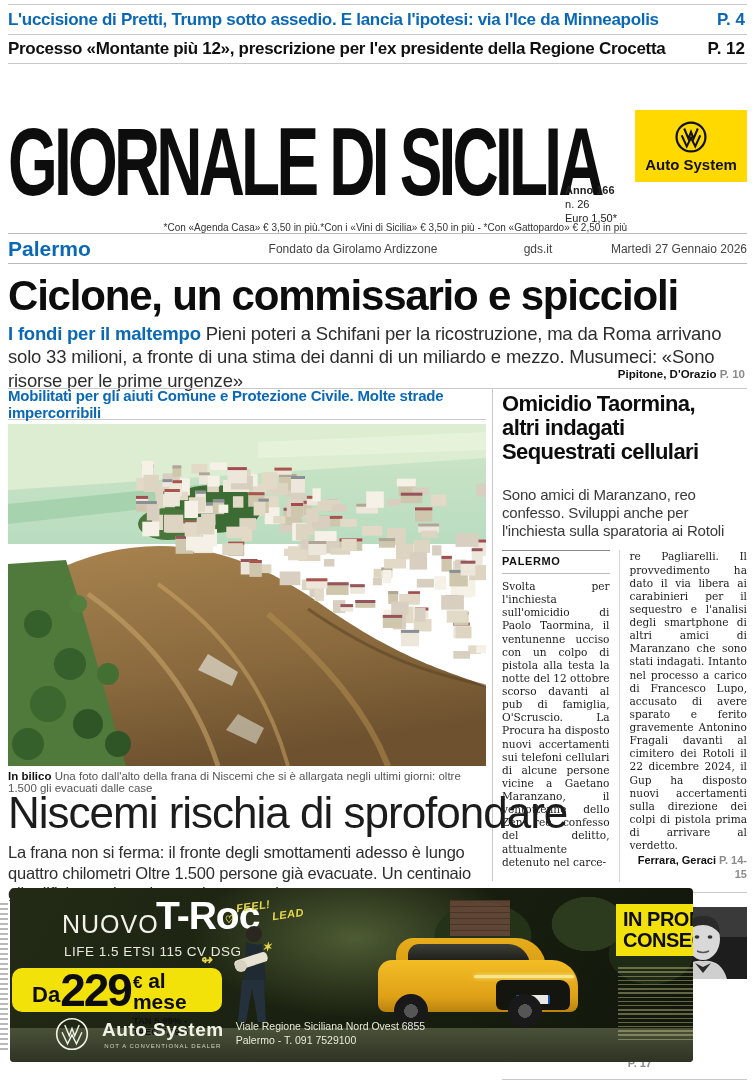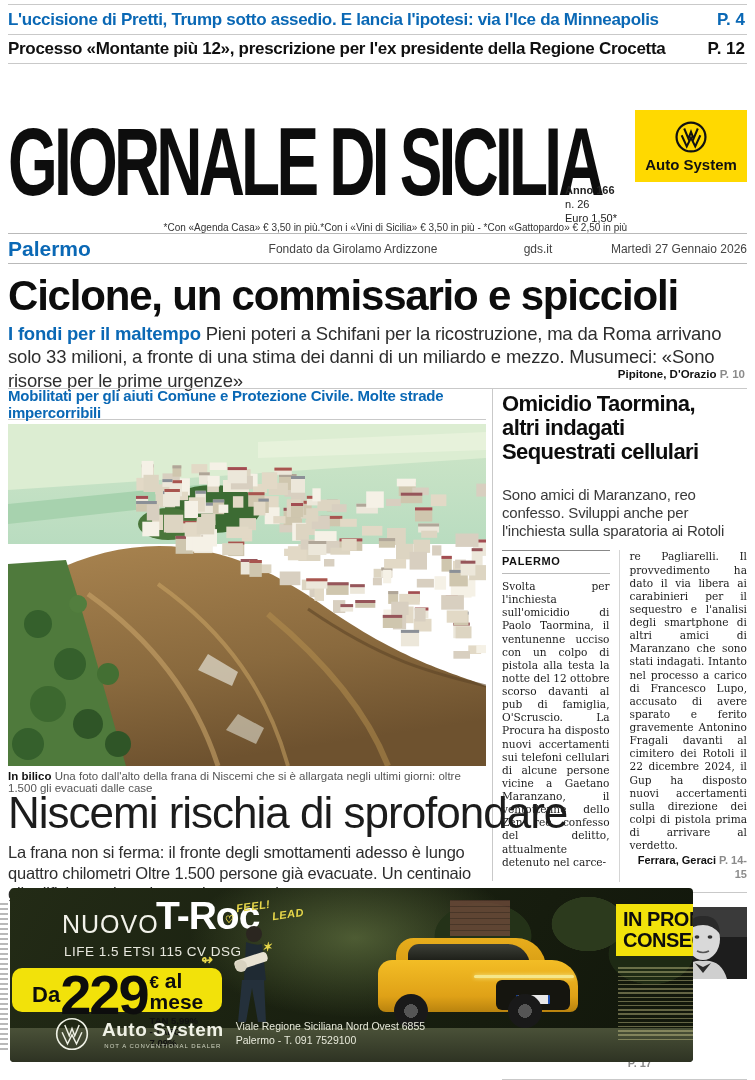--- a/index.html
+++ b/index.html
@@ -108,21 +108,21 @@
   .ad-brick{position:absolute;left:440px;top:12px;width:60px;height:36px;background:#6e4a3a;
       opacity:.8;background-image:repeating-linear-gradient(0deg,transparent 0 5px,rgba(0,0,0,.25) 5px 6px);}
   .ad-ground{position:absolute;left:0;bottom:0;width:100%;height:34px;
       background:linear-gradient(#4a5138,#2e3323);}
   .ad-nuovo{position:absolute;left:52px;top:22px;color:#f2f2ea;font-size:25px;font-weight:400;letter-spacing:1px;}
   .ad-model{position:absolute;left:146px;top:6px;color:#fff;font-size:39px;font-weight:700;letter-spacing:-1px;}
   .ad-trim{position:absolute;left:54px;top:56px;color:#e9e9df;font-size:13.5px;letter-spacing:0.5px;}
   .ad-banner{position:absolute;left:2px;top:80px;width:210px;height:44px;background:#f2e20a;
       display:flex;align-items:flex-start;padding:2px 20px;border-radius:10px;}
   .ad-da{font-weight:700;font-size:22px;color:#0d0d0d;margin-top:12px;}
-  .ad-price{font-weight:700;font-size:56px;color:#0d0d0d;letter-spacing:-2px;line-height:0.9;}
+  .ad-price{font-weight:700;font-size:46px;color:#0d0d0d;letter-spacing:-2px;line-height:0.9;}
   .ad-permese{display:flex;flex-direction:column;margin-left:2px;}
   .ad-almese{font-weight:700;font-size:21px;color:#0d0d0d;line-height:1;}
   .ad-almese .eur{font-size:17px;}
   .ad-tan{font-weight:700;font-size:9.5px;color:#111;margin-top:3px;}
   .ad-guitarist{position:absolute;left:218px;top:34px;width:50px;height:110px;}
   .graffiti{position:absolute;color:#e8d84a;font-weight:700;font-style:italic;font-size:11px;
       transform:rotate(-8deg);letter-spacing:0.5px;}
   .ad-car{position:absolute;left:368px;top:42px;width:200px;height:96px;}
   .car-body{position:absolute;left:0;bottom:14px;width:200px;height:52px;border-radius:14px 26px 8px 8px;
       background:linear-gradient(#f3bd25,#dfa117 70%,#b9830e);}

